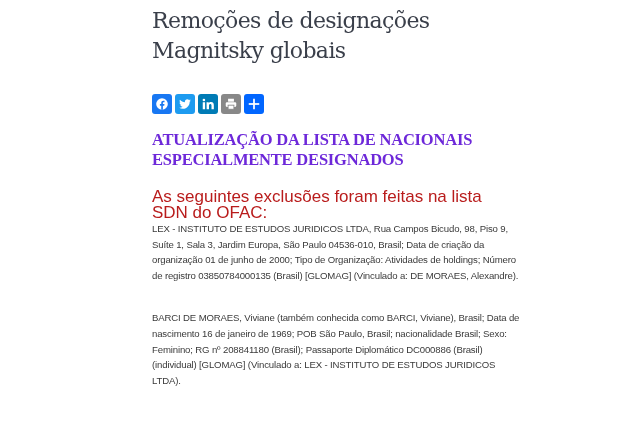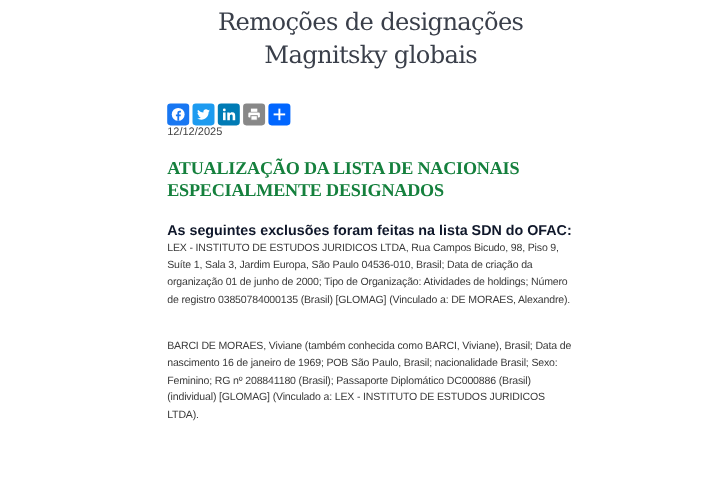--- a/index.html
+++ b/index.html
@@ -1,37 +1,37 @@
 <!DOCTYPE html>
 <html><head>
   <meta charset="utf-8">
   <style>
     html, body { margin: 0; padding: 0; background: #ffffff; }
     body { width: 640px; height: 440px; overflow: hidden; position: relative; color: #333; }
     .content { position: absolute; left: 152px; top: 0; width: 370px; }
     .page-title {
       font-family: "DejaVu Serif", "Liberation Serif", serif;
       font-weight: normal; font-size: 22px; line-height: 30px; color: #3a3f4a;
-      margin: 6px 0 0 0; letter-spacing: -0.6px; text-align: center;
+      margin: 6px 0 0 0; letter-spacing: -0.6px;
     }
     .share-bar { display: flex; gap: 3px; margin-top: 28px; height: 20px; }
     .share-btn {
       width: 20px; height: 20px; border-radius: 3px; display: flex;
       align-items: center; justify-content: center; cursor: pointer;
     }
     .share-btn svg { width: 14px; height: 14px; }
     .date { font-family: "Liberation Sans", sans-serif; font-size: 10px; color: #444; margin-top: 1px; line-height: 12px; }
     .section-heading {
       font-family: "Liberation Serif", "DejaVu Serif", serif; font-weight: bold;
-      font-size: 16.5px; line-height: 20px; color: #15803d; margin: 16px 0 0 0;
+      font-size: 16.5px; line-height: 20px; color: #6d28d9; margin: 16px 0 0 0;
       letter-spacing: -0.2px;
     }
     .sub-heading {
-      font-family: "Liberation Sans", sans-serif; font-weight: bold; font-size: 13px;
-      color: #0f172a; margin: 19px 0 0 0; line-height: 16px;
+      font-family: "Liberation Sans", sans-serif; font-weight: normal; font-size: 17px;
+      color: #b91c1c; margin: 19px 0 0 0; line-height: 16px;
     }
     .entry {
       font-family: "Liberation Sans", sans-serif; font-size: 9.6px; line-height: 15.6px;
       color: #3a3a3a; margin: 0; letter-spacing: -0.15px;
     }
     .entry.first { margin-top: 20px; }
     .entry + .entry { margin-top: 27px; }
   </style>
 </head>
 <body>
@@ -66,21 +66,20 @@
       </svg>
     </div>
     <div class="share-btn" style="background:#0166ff">
       <svg viewBox="0 0 24 24">
         <rect x="10.5" y="3" width="3" height="18" fill="#fff"></rect>
         <rect x="3" y="10.5" width="18" height="3" fill="#fff"></rect>
       </svg>
     </div>
   </div>
 
-  <div class="date">12/12/2025</div>
 
   <h2 class="section-heading">ATUALIZAÇÃO DA LISTA DE NACIONAIS ESPECIALMENTE DESIGNADOS</h2>
 
   <h3 class="sub-heading">As seguintes exclusões foram feitas na lista SDN do OFAC:</h3>
 
   <p class="entry">LEX - INSTITUTO DE ESTUDOS JURIDICOS LTDA, Rua Campos Bicudo, 98, Piso 9, Suíte 1, Sala 3, Jardim Europa, São Paulo 04536-010, Brasil; Data de criação da organização 01 de junho de 2000; Tipo de Organização: Atividades de holdings; Número de registro 03850784000135 (Brasil) [GLOMAG] (Vinculado a: DE MORAES, Alexandre).</p>
   <p class="entry">BARCI DE MORAES, Viviane (também conhecida como BARCI, Viviane), Brasil; Data de nascimento 16 de janeiro de 1969; POB São Paulo, Brasil; nacionalidade Brasil; Sexo: Feminino; RG nº 208841180 (Brasil); Passaporte Diplomático DC000886 (Brasil) (individual) [GLOMAG] (Vinculado a: LEX - INSTITUTO DE ESTUDOS JURIDICOS LTDA).</p>
 </div>
 
 </body></html>

